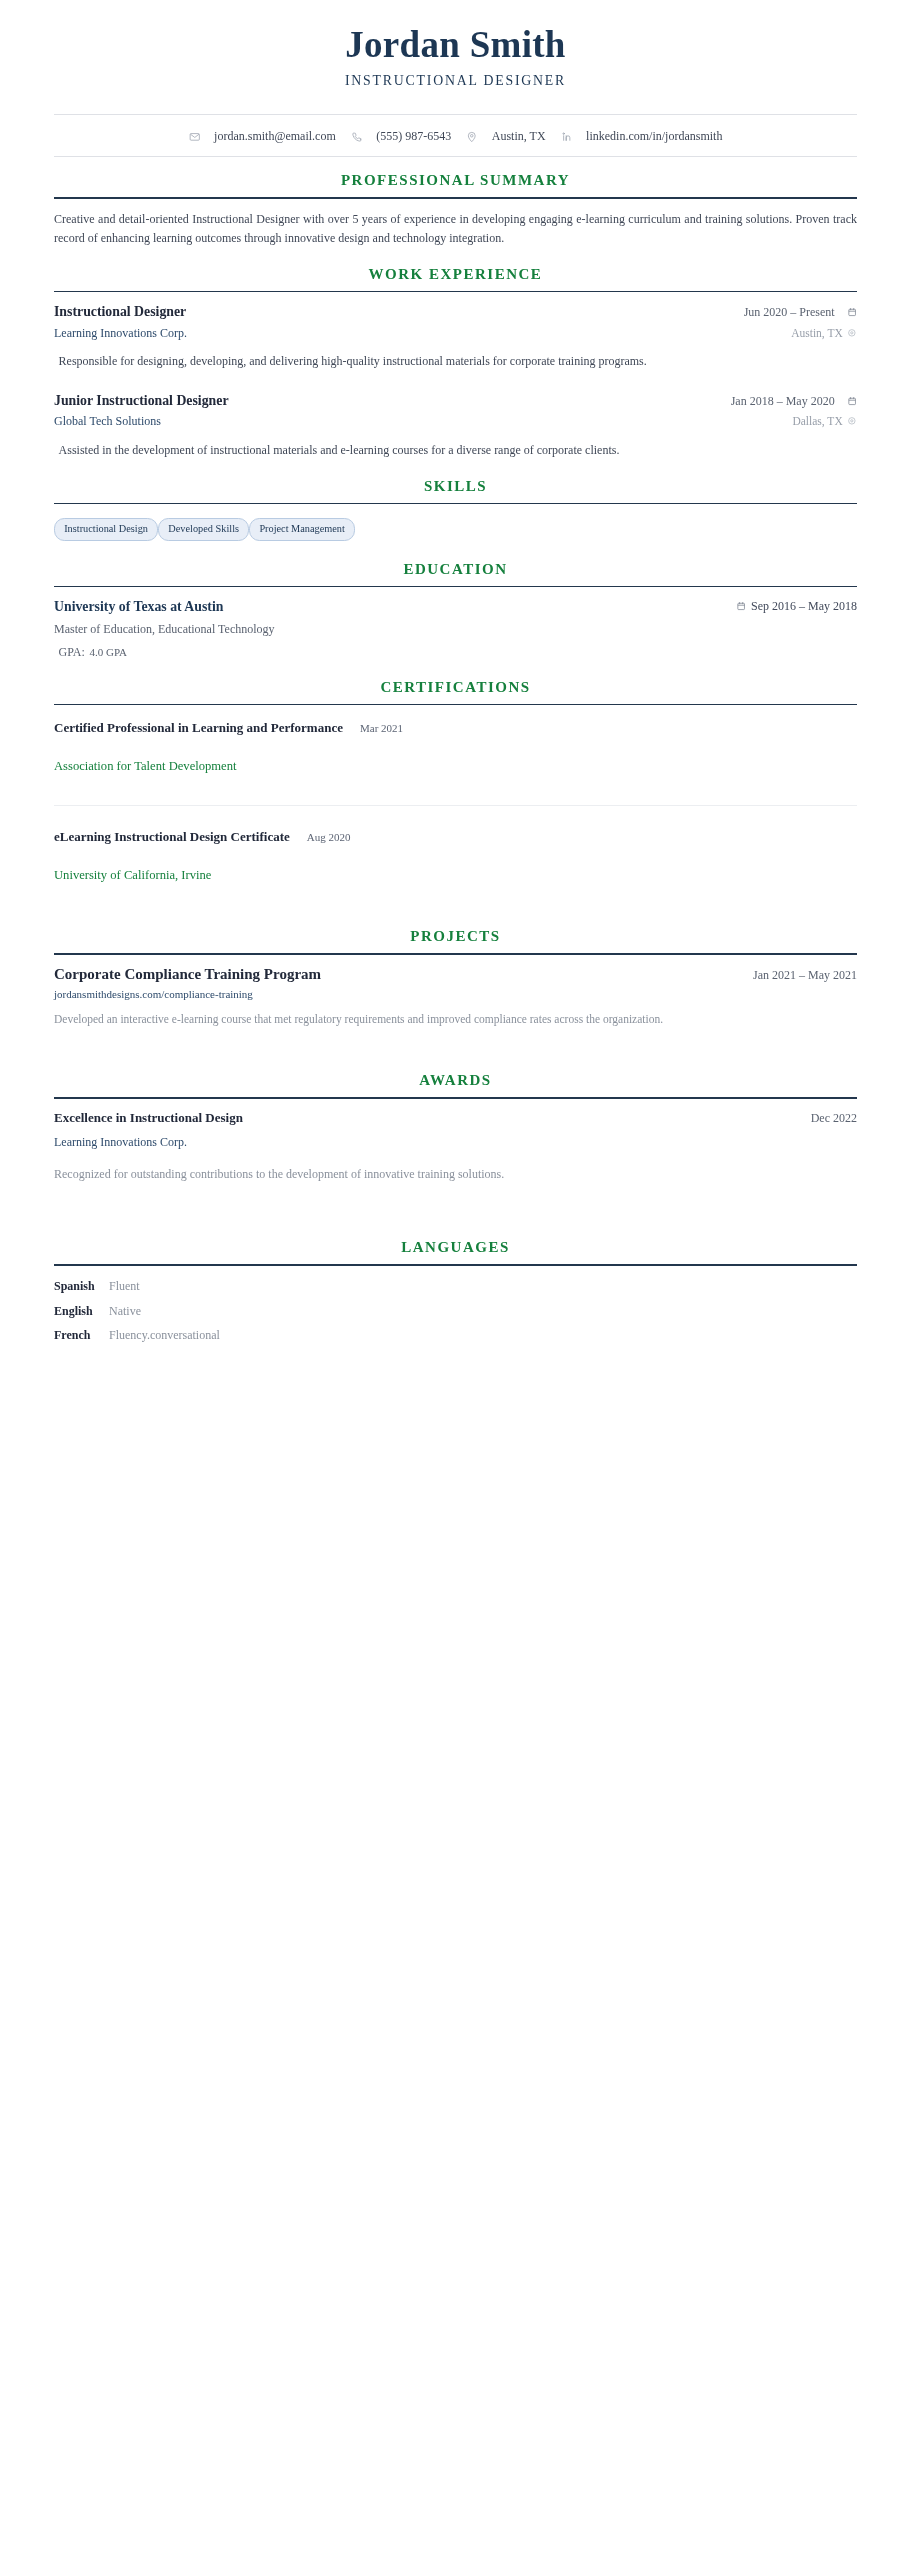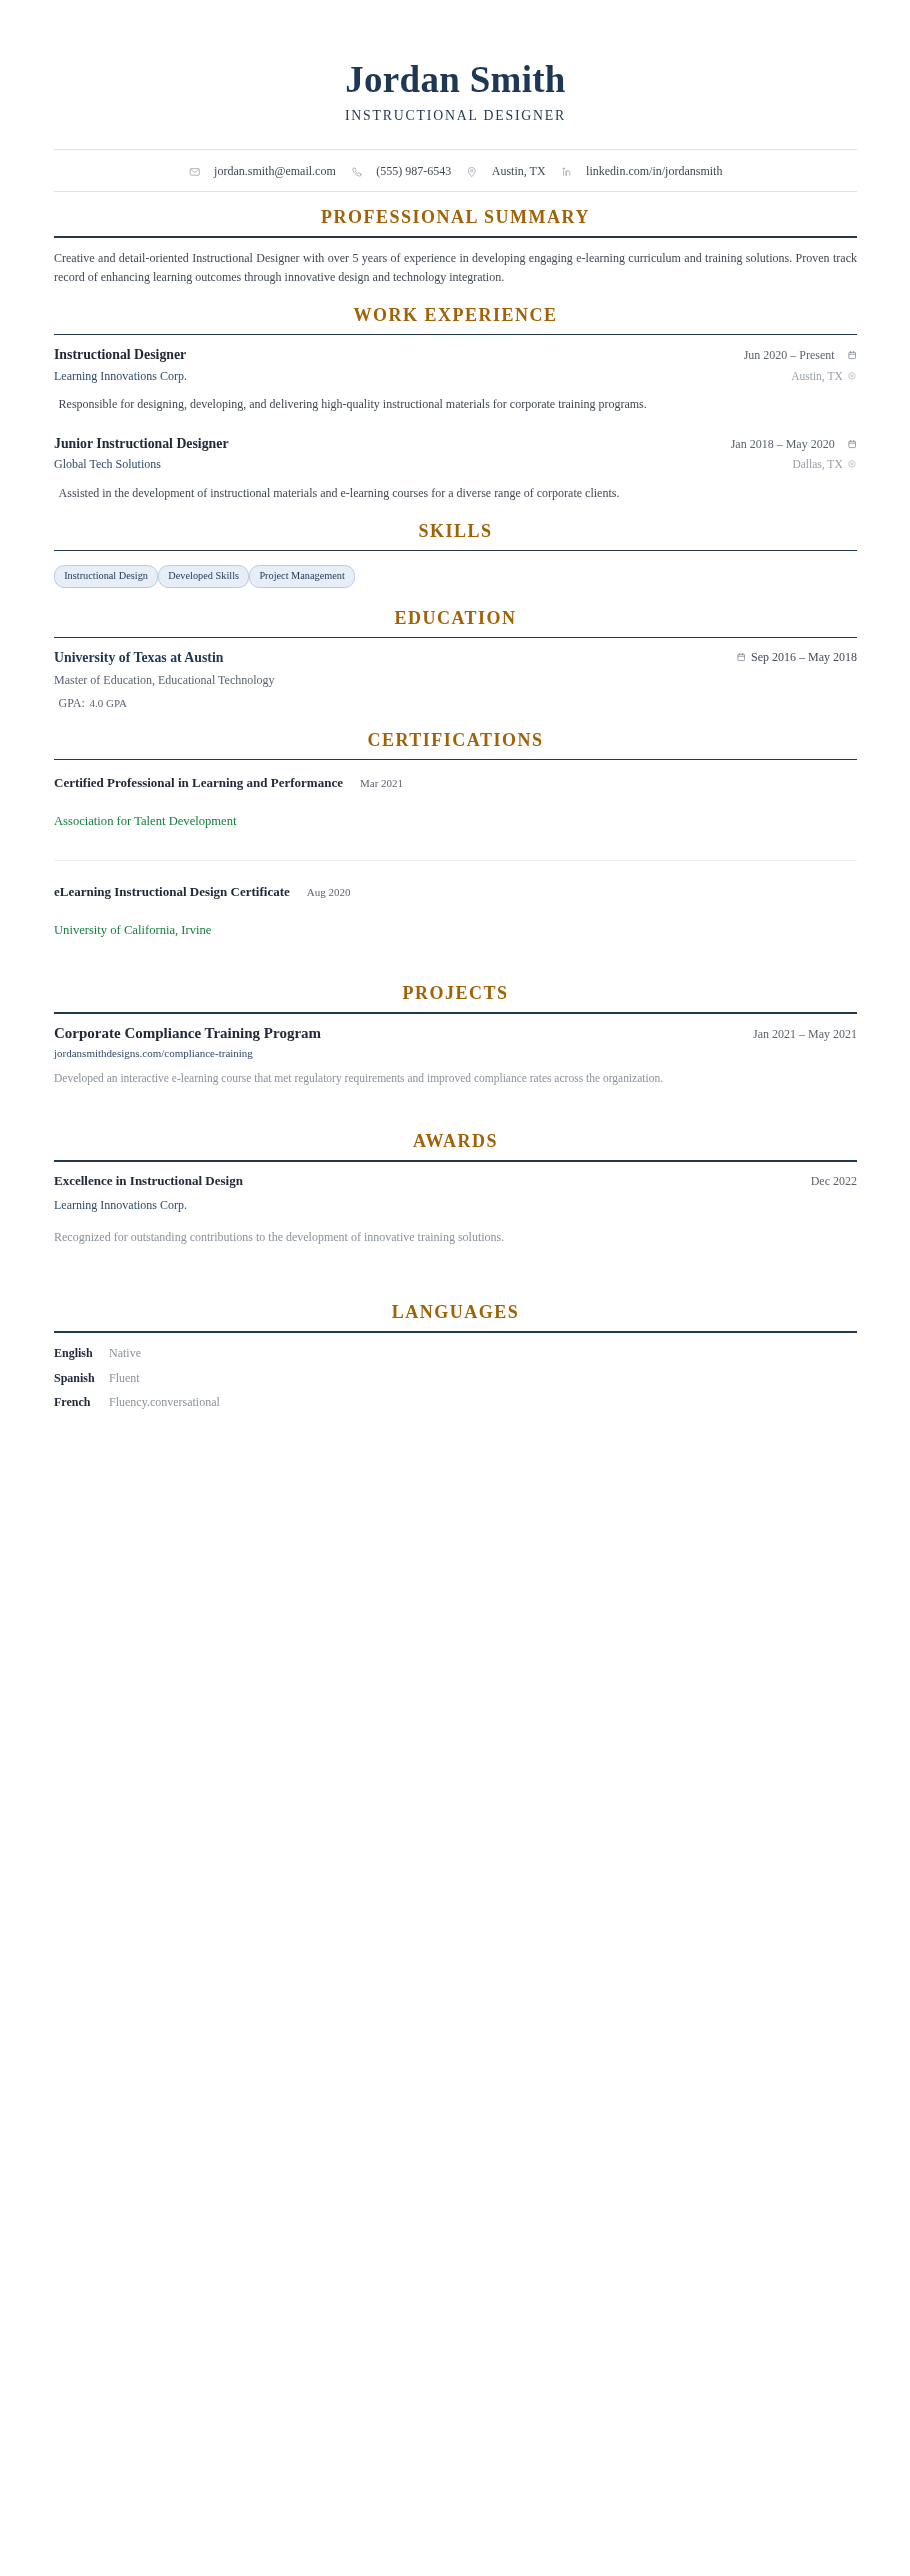--- a/index.html
+++ b/index.html
@@ -21,21 +21,21 @@
     box-sizing: border-box;
     position: relative;
   }
   .inner {
     padding: 0 54px;
     box-sizing: border-box;
   }
 
   
   .header {
-    padding-top: 59px;
+    padding-top: 24px;
     text-align: center;
   }
   .name {
     font-family: "Liberation Serif", "DejaVu Serif", serif;
     font-size: 37px;
     font-weight: 700;
     color: #1d3754;
     letter-spacing: 0.3px;
     line-height: 1.12;
     margin: 0;
@@ -84,24 +84,24 @@
   .contact-rule {
     height: 0.6px;
     background: #dfe1e6;
     margin: 0;
   }
 
   
   .section { padding-top: 15px; }
   .section-title {
     text-align: center;
-    font-size: 18px;
+    font-size: 15px;
     font-weight: 700;
     letter-spacing: 1.5px;
-    color: #a16207;
+    color: #15803d;
     text-transform: uppercase;
     margin: 0 0 8px 0;
   }
   .section-rule {
     height: 1.7px;
     background: #23374d;
     margin-bottom: 11.5px;
   }
 
   
@@ -556,26 +556,26 @@
       </div>
     </div>
 
     <div class="spacer-xl"></div>
 
     <div class="section">
       <div class="section-title">LANGUAGES</div>
       <div class="section-rule"></div>
       <div class="lang-list">
         <div class="lang-row">
+          <div class="lang-name">Spanish</div>
+          <div class="lang-level">Fluent</div>
+        </div>
+        <div class="lang-row">
           <div class="lang-name">English</div>
           <div class="lang-level">Native</div>
-        </div>
-        <div class="lang-row">
-          <div class="lang-name">Spanish</div>
-          <div class="lang-level">Fluent</div>
         </div>
         <div class="lang-row">
           <div class="lang-name">French</div>
           <div class="lang-level">Fluency.conversational</div>
         </div>
       </div>
     </div>
 
   </div>
 </div>

